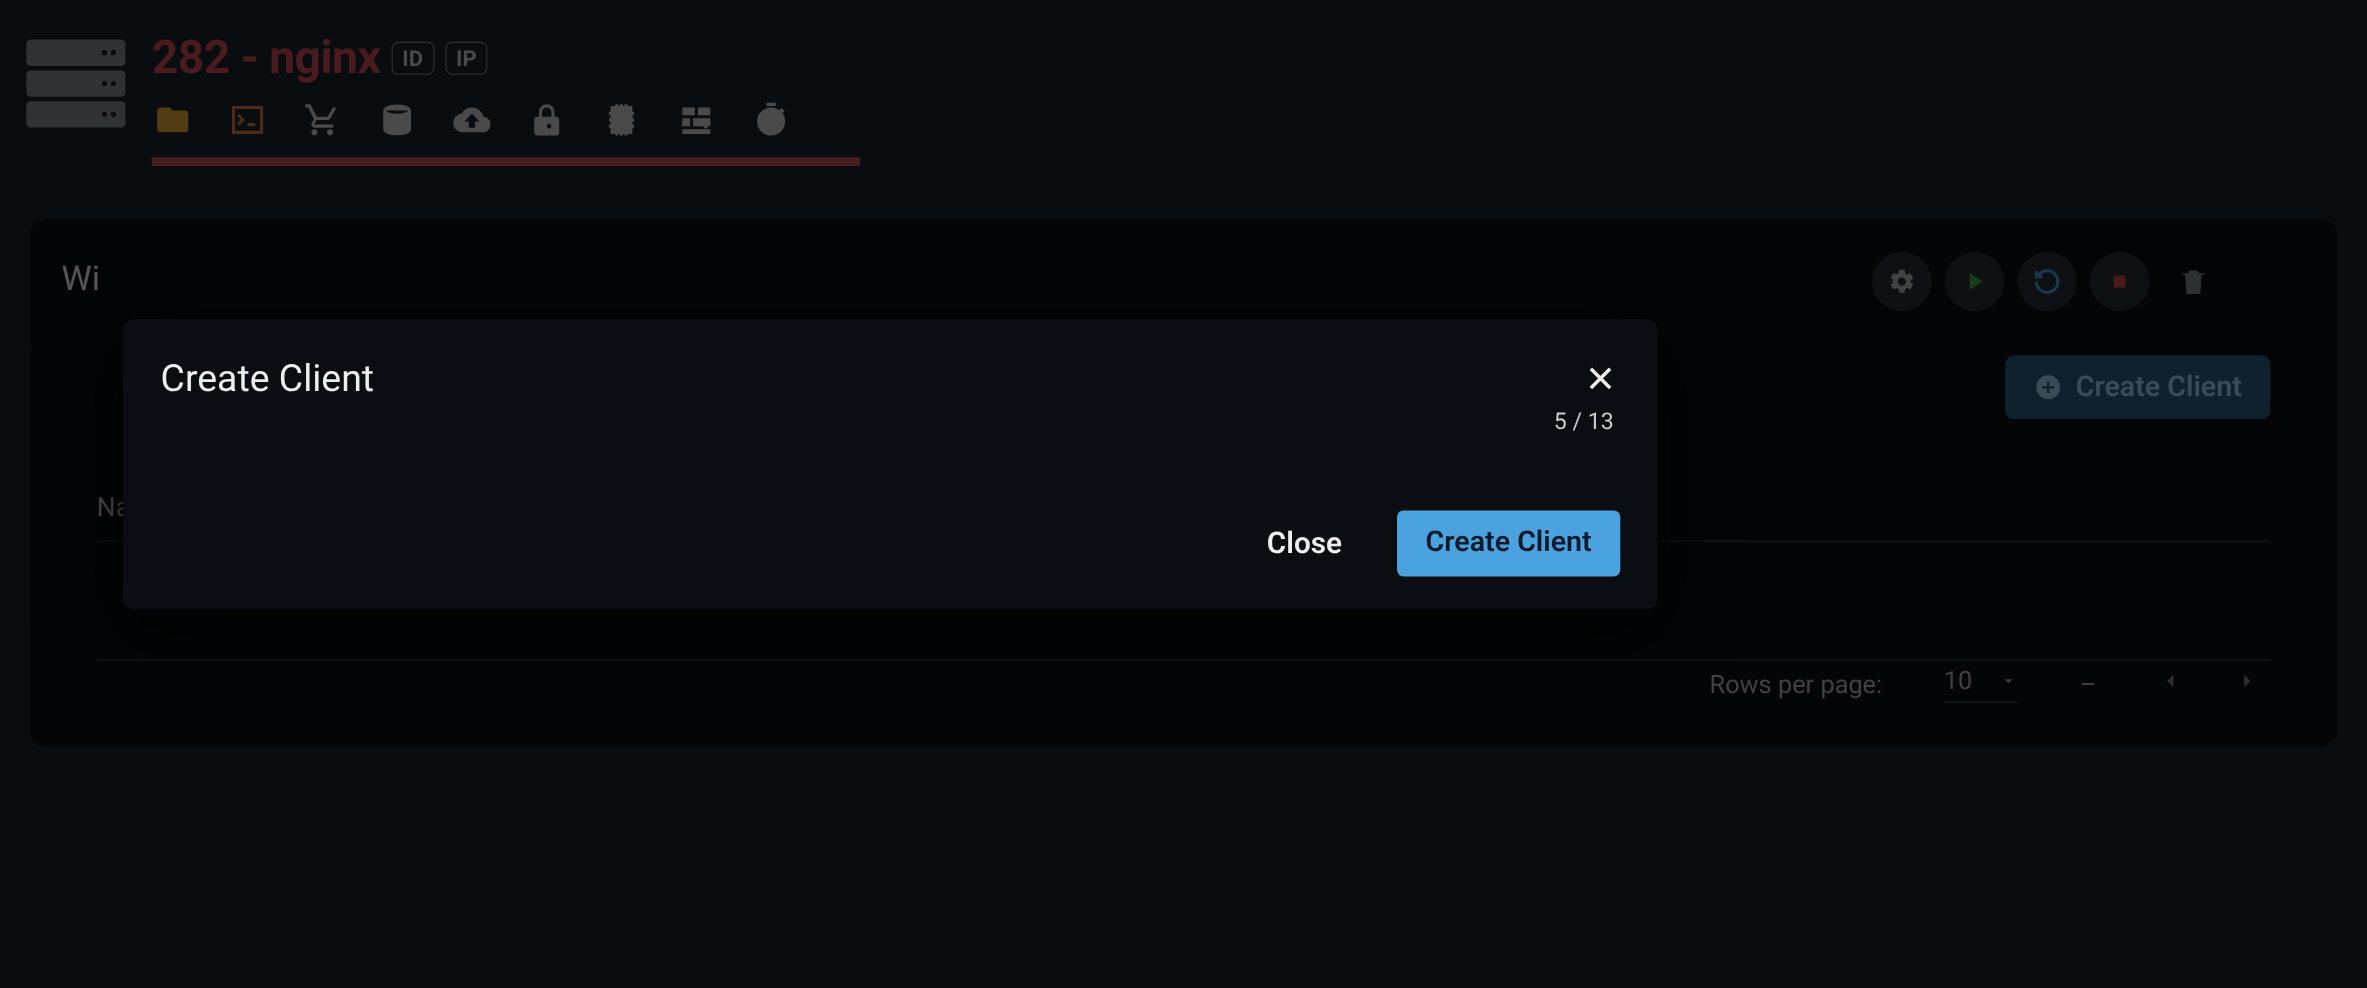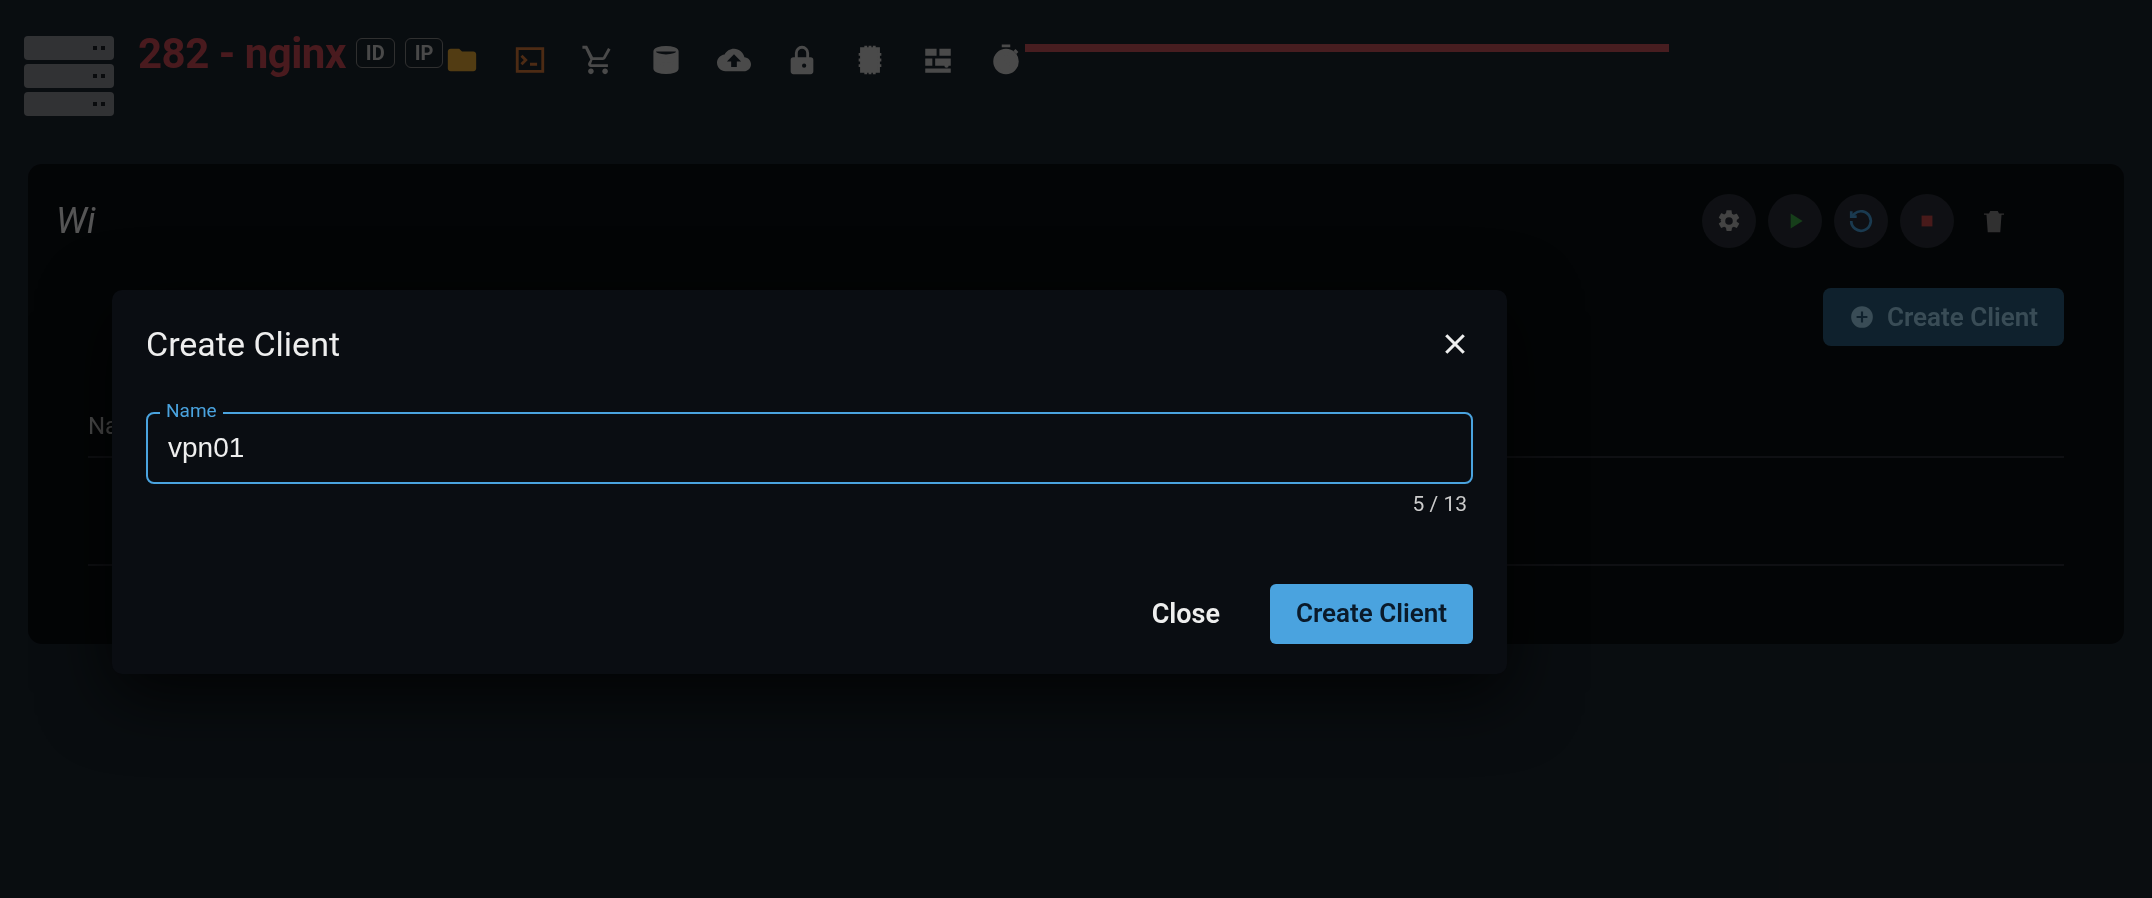--- a/index.html
+++ b/index.html
@@ -45,21 +45,21 @@
       top: 50%;
       transform: translateY(-50%);
       width: 14px;
       height: 6px;
       background:
         radial-gradient(circle at 3px 3px, #1b1f27 2.4px, transparent 2.5px),
         radial-gradient(circle at 11px 3px, #1b1f27 2.4px, transparent 2.5px);
     }
     .title-block {
       display: flex;
-      flex-direction: row;
+      flex-direction: column;
     }
     .title-row {
       display: flex;
       align-items: center;
       gap: 10px;
     }
     .title-text {
       font-size: 42px;
       font-weight: 700;
       color: #cc4a53;
@@ -102,24 +102,23 @@
     }
     .panel {
       margin: 48px 28px 0 28px;
       background: #0b0e13;
       border-radius: 14px;
       padding: 36px 28px;
       min-height: 480px;
       position: relative;
     }
     .panel-title {
-      font-size: 36px;
+      font-size: 31px;
       font-weight: 400;
       color: #eee;
-      font-style: italic;
     }
     .action-buttons {
       position: absolute;
       top: 30px;
       right: 110px;
       display: flex;
       gap: 12px;
       align-items: center;
     }
     .circ-btn {
@@ -391,36 +390,50 @@
       <svg viewBox="0 0 24 24">
           <path d="M12 2a10 10 0 1 0 0 20 10 10 0 0 0 0-20zm5 11h-4v4h-2v-4H7v-2h4V7h2v4h4v2z"></path>
         </svg>
       <span>Create Client</span>
     </div>
 
     <div class="table-header">Na</div>
     <div class="table-divider divider1"></div>
     <div class="table-divider divider2"></div>
 
+    <div class="pagination">
+      <span>Rows per page:</span>
+      <div class="rows-select">
+        <span>10</span>
+        <svg viewBox="0 0 24 24">
+            <path d="M7 10l5 5 5-5z"></path>
+          </svg>
+      </div>
+      <span>–</span>
+      <div class="pag-nav">
+        <span><svg viewBox="0 0 24 24">
+              <path d="M15 6l-6 6 6 6z"></path>
+            </svg></span>
+        <span><svg viewBox="0 0 24 24">
+              <path d="M9 6l6 6-6 6z"></path>
+            </svg></span>
+      </div>
+    </div>
   </div>
 </div>
 
 <div class="overlay"></div>
 
 <div class="modal">
   <div class="modal-header">
     <div class="modal-title">Create Client</div>
     <div class="modal-close">
       <svg viewBox="0 0 24 24" fill="none">
           <path d="M5 5l14 14M19 5L5 19"></path>
         </svg>
     </div>
   </div>
-  <div class="field-wrap">
-    <span class="field-label">Name</span>
-    <input class="field-input" type="text" value="vpn01" style="">
-  </div>
   <div class="char-counter">5 / 13</div>
   <div class="modal-actions">
     <div class="btn-flat">Close</div>
     <div class="btn-primary">Create Client</div>
   </div>
 </div>
 
 </body></html>

